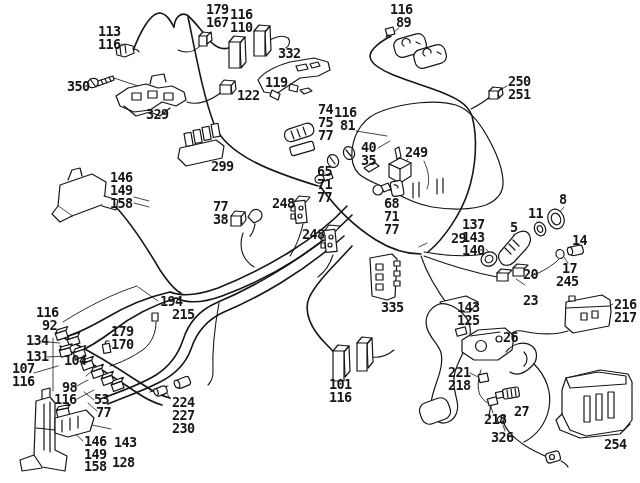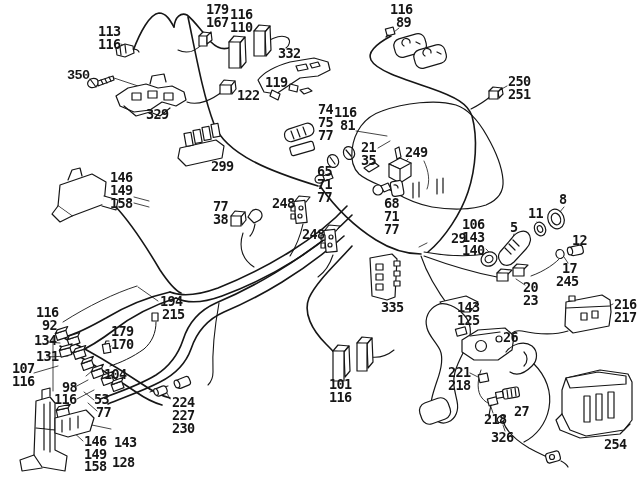--- a/index.html
+++ b/index.html
@@ -393,70 +393,70 @@
 
 <div class="labels">
       <span class="lbl" style="left: 98px; top: 25px;">113</span>
       <span class="lbl" style="left: 98px; top: 38px;">116</span>
       <span class="lbl" style="left: 206px; top: 3px;">179</span>
       <span class="lbl" style="left: 206px; top: 16px;">167</span>
       <span class="lbl" style="left: 230px; top: 8px;">116</span>
       <span class="lbl" style="left: 230px; top: 21px;">110</span>
       <span class="lbl" style="left: 390px; top: 3px;">116</span>
       <span class="lbl" style="left: 396px; top: 16px;">89</span>
-      <span class="lbl" style="left: 67px; top: 70px; font-family: Liberation Mono, monospace;">350</span>
+      <span class="lbl" style="left: 67px; top: 80px;">350</span>
       <span class="lbl" style="left: 146px; top: 108px;">329</span>
       <span class="lbl" style="left: 278px; top: 47px;">332</span>
       <span class="lbl" style="left: 237px; top: 76px; margin-left: 28px;">119</span>
       <span class="lbl" style="left: 237px; top: 89px;">122</span>
       <span class="lbl" style="left: 508px; top: 75px;">250</span>
       <span class="lbl" style="left: 508px; top: 88px;">251</span>
       <span class="lbl" style="left: 318px; top: 103px;">74</span>
       <span class="lbl" style="left: 318px; top: 116px;">75</span>
       <span class="lbl" style="left: 318px; top: 129px;">77</span>
       <span class="lbl" style="left: 334px; top: 106px;">116</span>
       <span class="lbl" style="left: 340px; top: 119px;">81</span>
-      <span class="lbl" style="left: 361px; top: 141px;">21</span>
+      <span class="lbl" style="left: 361px; top: 141px;">40</span>
       <span class="lbl" style="left: 361px; top: 154px;">35</span>
       <span class="lbl" style="left: 405px; top: 146px;">249</span>
       <span class="lbl" style="left: 211px; top: 160px; text-align: right;">299</span>
       <span class="lbl" style="left: 110px; top: 171px;">146</span>
       <span class="lbl" style="left: 110px; top: 184px;">149</span>
       <span class="lbl" style="left: 110px; top: 197px;">158</span>
       <span class="lbl" style="left: 213px; top: 200px;">77</span>
       <span class="lbl" style="left: 213px; top: 213px;">38</span>
       <span class="lbl" style="left: 272px; top: 197px;">248</span>
       <span class="lbl" style="left: 302px; top: 228px;">248</span>
       <span class="lbl" style="left: 317px; top: 165px;">65</span>
       <span class="lbl" style="left: 317px; top: 178px;">71</span>
       <span class="lbl" style="left: 317px; top: 191px;">77</span>
       <span class="lbl" style="left: 384px; top: 197px;">68</span>
       <span class="lbl" style="left: 384px; top: 210px;">71</span>
       <span class="lbl" style="left: 384px; top: 223px;">77</span>
       <span class="lbl" style="left: 425px; top: 232px; margin-left: 26px;">29</span>
-      <span class="lbl" style="left: 462px; top: 218px;">106</span>
+      <span class="lbl" style="left: 462px; top: 218px;">137</span>
       <span class="lbl" style="left: 462px; top: 231px;">143</span>
       <span class="lbl" style="left: 462px; top: 244px;">140</span>
       <span class="lbl" style="left: 510px; top: 221px;">5</span>
       <span class="lbl" style="left: 528px; top: 207px;">11</span>
       <span class="lbl" style="left: 559px; top: 193px;">8</span>
-      <span class="lbl" style="left: 572px; top: 234px;">12</span>
+      <span class="lbl" style="left: 572px; top: 234px;">14</span>
       <span class="lbl" style="left: 562px; top: 262px;">17</span>
       <span class="lbl" style="left: 556px; top: 275px;">245</span>
-      <span class="lbl" style="left: 523px; top: 281px;">20</span>
+      <span class="lbl" style="left: 523px; top: 268px;">20</span>
       <span class="lbl" style="left: 523px; top: 294px;">23</span>
       <span class="lbl" style="left: 160px; top: 295px;">194</span>
-      <span class="lbl" style="left: 162px; top: 308px;">215</span>
+      <span class="lbl" style="left: 172px; top: 308px;">215</span>
       <span class="lbl" style="left: 36px; top: 306px;">116</span>
       <span class="lbl" style="left: 42px; top: 319px;">92</span>
-      <span class="lbl" style="left: 26px; top: 334px; margin-left: 8px;">134</span>
-      <span class="lbl" style="left: 36px; top: 350px;">131</span>
+      <span class="lbl" style="left: 26px; top: 334px;">134</span>
+      <span class="lbl" style="left: 26px; top: 350px;">131</span>
       <span class="lbl" style="left: 12px; top: 362px;">107</span>
       <span class="lbl" style="left: 12px; top: 375px;">116</span>
-      <span class="lbl" style="left: 64px; top: 368px; margin-left: 40px;">104</span>
+      <span class="lbl" style="left: 64px; top: 354px;">104</span>
       <span class="lbl" style="left: 62px; top: 381px;">98</span>
       <span class="lbl" style="left: 54px; top: 393px;">116</span>
       <span class="lbl" style="left: 111px; top: 325px;">179</span>
       <span class="lbl" style="left: 111px; top: 338px;">170</span>
       <span class="lbl" style="left: 94px; top: 393px;">53</span>
       <span class="lbl" style="left: 96px; top: 406px;">77</span>
       <span class="lbl" style="left: 172px; top: 396px;">224</span>
       <span class="lbl" style="left: 172px; top: 409px;">227</span>
       <span class="lbl" style="left: 172px; top: 422px;">230</span>
       <span class="lbl" style="left: 329px; top: 378px;">101</span>

